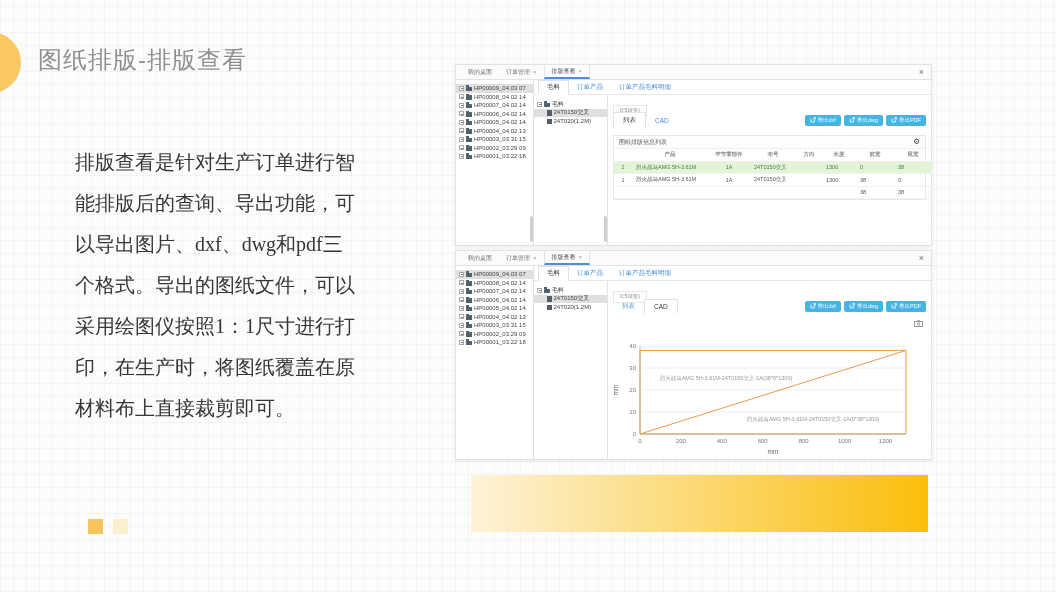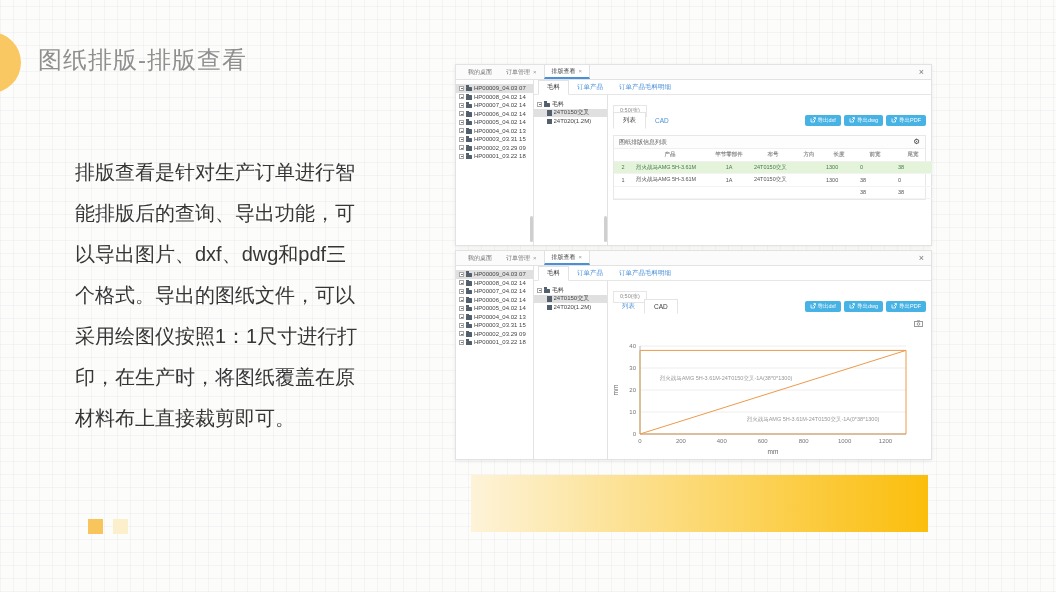--- a/index.html
+++ b/index.html
@@ -9,22 +9,22 @@
   .slide { position:relative; width:1056px; height:592px; background-color:#fcfcfb;
     background-image:
       repeating-linear-gradient(0deg, rgba(150,150,170,.08) 0 1px, transparent 1px 13px),
       repeating-linear-gradient(90deg, rgba(150,150,170,.08) 0 1px, transparent 1px 13px);
     overflow:hidden; }
 
   .accent-circle { position:absolute; left:-40px; top:32px; width:61px; height:61px;
     border-radius:50%; background:#FAC862; }
   .page-title { position:absolute; left:38px; top:44px; font-size:24px; font-weight:normal;
     color:#8f8f8f; letter-spacing:1px; }
-  .body-text { position:absolute; left:75px; top:152px; width:380px; font-size:20px;
-    line-height:41px; color:#363636; white-space:pre-line; }
+  .body-text { position:absolute; left:75px; top:142px; width:380px; font-size:20px;
+    line-height:41px; color:#363636; white-space:pre-line;font-family:Liberation Serif, serif; }
 
   .sq { position:absolute; width:15px; height:15px; }
   .sq1 { left:88px; top:519px; background:#F8C45C; }
   .sq2 { left:113px; top:519px; background:#FCEFCB; }
   .bottom-bar { position:absolute; left:471px; top:475px; width:457px; height:57px;
     background:linear-gradient(90deg,#FDF3D8 0%,#FBBE0B 100%); }
 
   
   .shot { position:absolute; left:455px; width:477px; background:#fff;
     border:1px solid #e2e2e2; box-shadow:0 1px 4px rgba(0,0,0,.07); }

